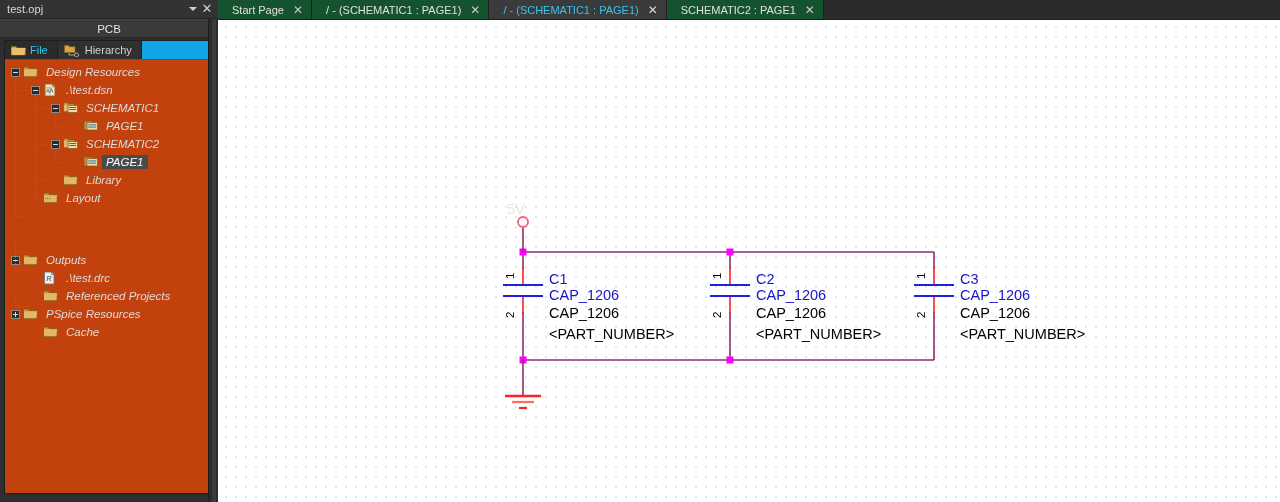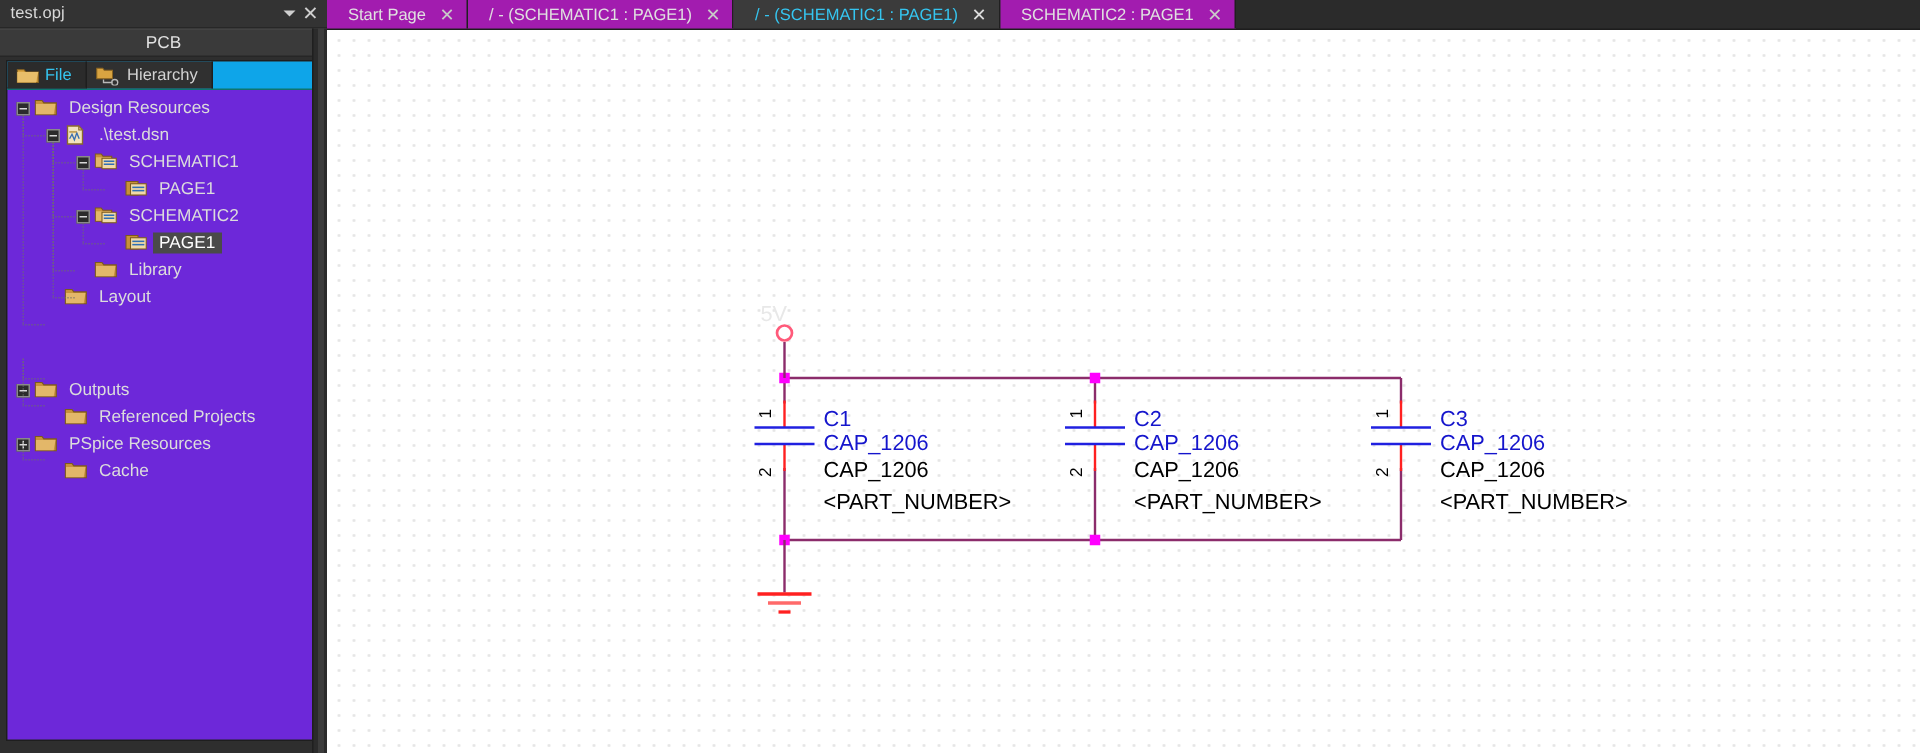--- a/index.html
+++ b/index.html
@@ -70,22 +70,23 @@
     font-size: 11px; color: #d2d2d2;
     border-right: 1px solid #1e1e1e;
     background: #303030;
   }
   .ptab.active { background: #2b2b2b; color: #35c5f0; border-bottom: 1px solid #2b2b2b; }
   .ptab svg { display: block; }
 
   .tree {
     flex: 1 1 auto; overflow: hidden;
     padding: 3px 0 0 0;
-    background: #6d28d9;
+    background: #c2410c;
     position: relative;
+    font-style: italic;
   }
   .node {
     height: 18px; display: flex; align-items: center;
     font-size: 11.5px; color: #dcdcdc;
     white-space: nowrap; position: relative;
   }
   .node .lbl { padding: 0 4px; line-height: 14px; }
   .node.selected .lbl { background: #4a4a4a; color: #ffffff; }
   .expander {
     width: 9px; height: 9px; flex: 0 0 9px;
@@ -130,21 +131,21 @@
   .tabbar {
     height: 20px; flex: 0 0 20px;
     background: #2b2b2b;
     display: flex; align-items: stretch;
     border-bottom: 1px solid #1d1d1d;
   }
   .dtab {
     display: flex; align-items: center; gap: 9px;
     padding: 0 8px 0 14px;
     font-size: 11px; color: #e0e0e0;
-    background: #a21caf;
+    background: #14532d;
     border-right: 1px solid #202020;
     white-space: nowrap;
   }
   .dtab.active { background: #3b3b3b; color: #35c5f0; }
   .dtab .tabx { color: #c9c9c9; font-size: 12px; line-height: 1; }
   .dtab.active .tabx { color: #dcdcdc; }
 
   .canvas-wrap { flex: 1 1 auto; position: relative; background: #2b2b2b; padding: 0 0 0 0; }
   .canvas {
     position: absolute; left: 0; top: 0; right: 0; bottom: 0;
@@ -273,20 +274,29 @@
               </svg></span>
             <span class="lbl">Layout</span>
           </div>
           <div class="node" style="padding-left: 6px; margin-top: 44px;">
             <span class="expander minus"></span>
             <span class="ico"><svg width="15" height="13" viewBox="0 0 15 13">
                 <path d="M0.5 2 L5 2 L6.2 3.6 L14.5 3.6 L14.5 11.5 L0.5 11.5 Z" fill="#c8913a" stroke="#7d5a1c" stroke-width="0.8"></path>
                 <path d="M1 4.3 L14 4.3 L12.8 11.2 L1 11.2 Z" fill="#e3b769"></path>
               </svg></span>
             <span class="lbl">Outputs</span>
+          </div>
+          <div class="node" style="padding-left: 26px;">
+            <span class="expander none"></span>
+            <span class="ico"><svg width="13" height="14" viewBox="0 0 13 14">
+                <path d="M1.5 1 L8.5 1 L11 3.5 L11 13 L1.5 13 Z" fill="#eeeeee" stroke="#777" stroke-width="0.9"></path>
+                <path d="M8.5 1 L8.5 3.5 L11 3.5 Z" fill="#c8c8c8" stroke="#777" stroke-width="0.7"></path>
+                <text x="6" y="10" font-size="7" font-family="Liberation Sans, sans-serif" text-anchor="middle" fill="#333">R</text>
+              </svg></span>
+            <span class="lbl">.\test.drc</span>
           </div>
           <div class="node" style="padding-left: 26px;">
             <span class="expander none"></span>
             <span class="ico"><svg width="15" height="13" viewBox="0 0 15 13">
                 <path d="M0.5 2 L5 2 L6.2 3.6 L14.5 3.6 L14.5 11.5 L0.5 11.5 Z" fill="#c8913a" stroke="#7d5a1c" stroke-width="0.8"></path>
                 <path d="M1 4.3 L14 4.3 L12.8 11.2 L1 11.2 Z" fill="#e3b769"></path>
               </svg></span>
             <span class="lbl">Referenced Projects</span>
           </div>
           <div class="node" style="padding-left: 6px;">

